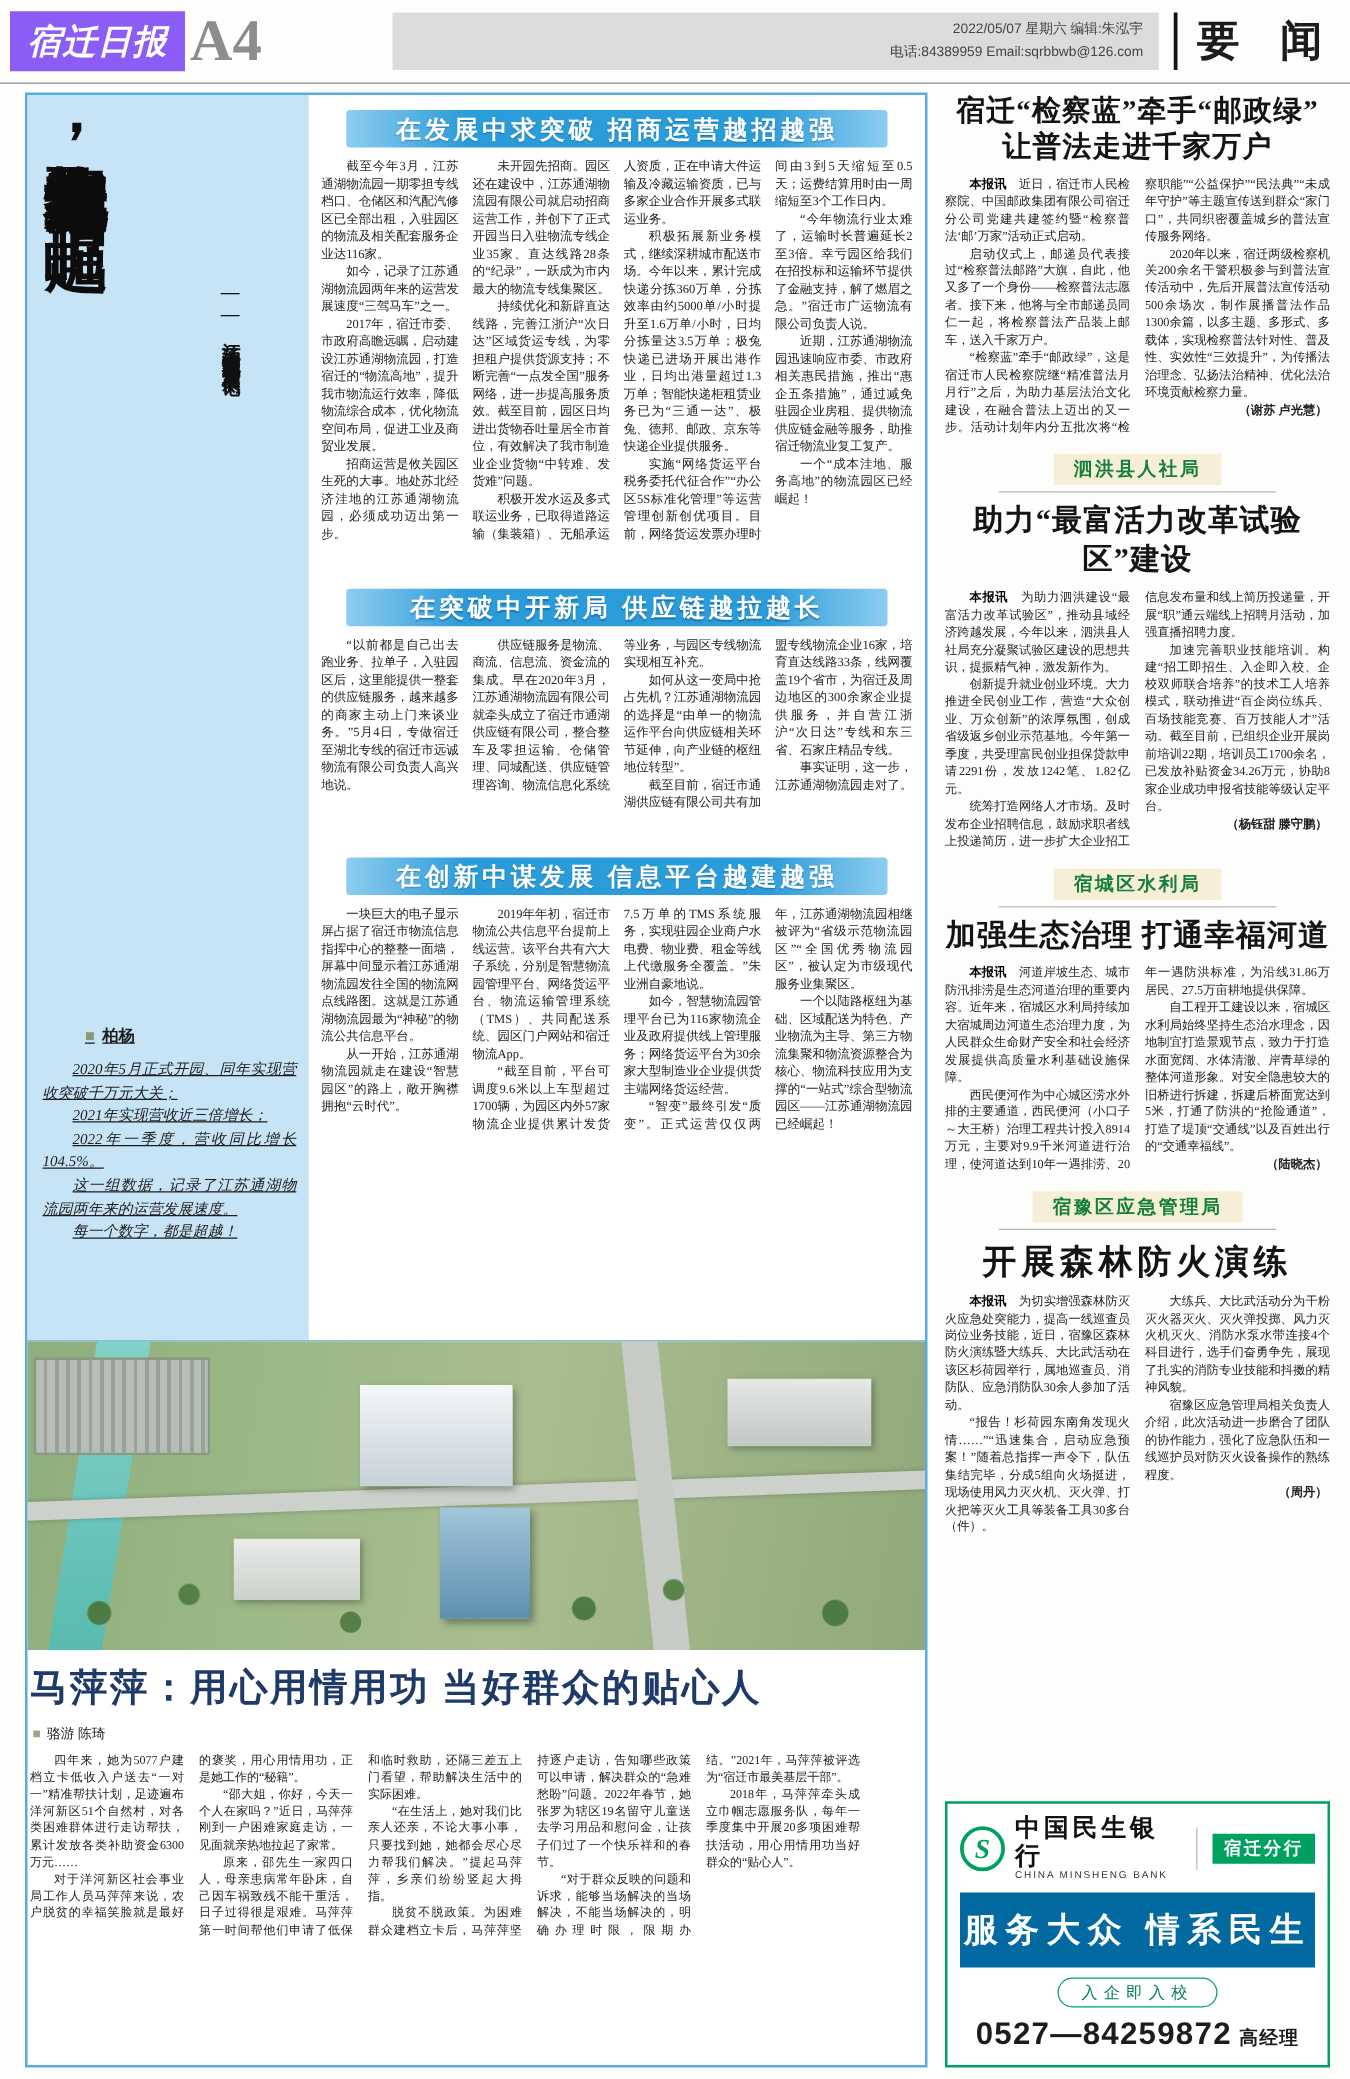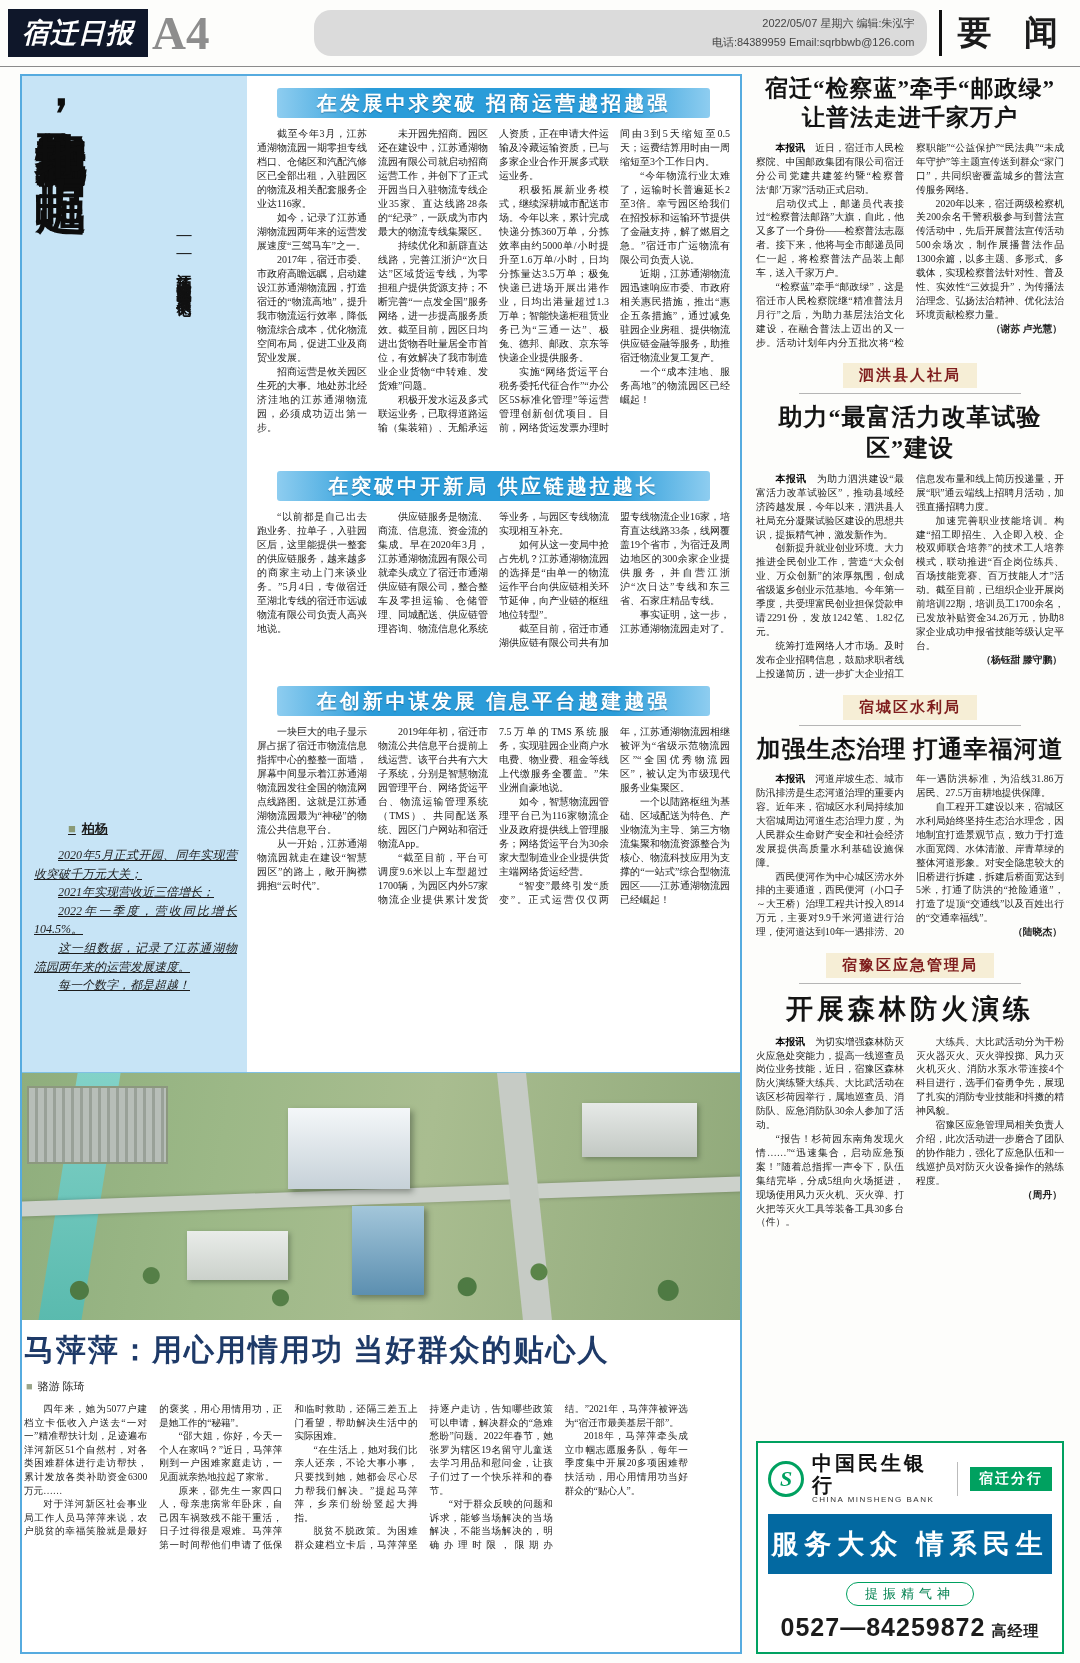--- a/index.html
+++ b/index.html
@@ -1,22 +1,22 @@
 <!DOCTYPE html>
 <html><head>
 <meta charset="utf-8">
 <style>
   * { margin:0; padding:0; box-sizing:border-box; }
   html,body { width:1080px; height:1663px; background:#fdfdfb; font-family:"Liberation Serif","DejaVu Serif",serif; color:#1c1c1c; position:relative; overflow:hidden; }
 
   
   .masthead { position:absolute; top:5px; left:8px; right:10px; height:56px; display:flex; align-items:center; }
-  .paper-logo { width:140px; height:48px; background:#0f172a; color:#fff; display:flex; align-items:center; justify-content:center; font-size:27px; font-weight:900; font-style:italic; letter-spacing:1px; }
+  .paper-logo { width:140px; height:48px; background:#8b5cf6; color:#fff; display:flex; align-items:center; justify-content:center; font-size:27px; font-weight:900; font-style:italic; letter-spacing:1px; }
   .page-no { font-size:47px; color:#8d8d8d; font-weight:bold; margin-left:4px; line-height:1; }
-  .info-bar { flex:1; margin-left:105px; height:46px; background:#dbdbdb; display:flex; flex-direction:column; justify-content:center; align-items:flex-end; padding-right:12px; font-family:"Liberation Sans",sans-serif; font-size:11px; color:#444; line-height:1.7;border-radius:17px; }
+  .info-bar { flex:1; margin-left:105px; height:46px; background:#dbdbdb; display:flex; flex-direction:column; justify-content:center; align-items:flex-end; padding-right:12px; font-family:"Liberation Sans",sans-serif; font-size:11px; color:#444; line-height:1.7; }
   .section-label { margin-left:12px; border-left:3px solid #111; padding-left:16px; font-size:34px; font-weight:bold; letter-spacing:12px; white-space:nowrap; }
   .mast-rule { position:absolute; top:66px; left:0; right:0; border-top:1px solid #8b8b8b; }
 
   
   .content { position:absolute; top:74px; left:20px; right:16px; display:flex; gap:14px; }
   .feature-box { width:722px; border:2px solid #56abdf; display:flex; flex-direction:column; background:#fff; }
   .feature-top { display:flex; height:996px; }
 
   
   .panel { width:225px; background:#c7e4f6; position:relative; flex-shrink:0; }
@@ -52,21 +52,21 @@
                radial-gradient(circle at 72% 35%, #5a8449 0 8px, transparent 9px),
                radial-gradient(circle at 90% 60%, #4e7a43 0 10px, transparent 11px),
                radial-gradient(circle at 36% 70%, #557f47 0 8px, transparent 9px); }
 
   
   .right-col { flex:1; display:flex; flex-direction:column; height:1580px; }
   .r-art { margin-bottom:12px; }
   .r-title { text-align:center; font-weight:bold; color:#141414; line-height:1.28; letter-spacing:1px; }
   .t1 { font-size:23px; } .t2 { font-size:24px; margin:2px 0 8px; } .t3 { font-size:24px; margin:2px 0 8px; } .t4 { font-size:27px; letter-spacing:4px; margin:2px 0 8px; }
   .kicker-wrap { text-align:center; margin:2px auto 8px; width:72%; border-bottom:1px solid #b5b5b5; padding-bottom:5px; }
-  .kicker { display:inline-block; background:#f6eed6; color:#7f1d1d; font-family:"Liberation Sans",sans-serif; font-weight:bold; font-size:15px; letter-spacing:2px; padding:3px 16px; }
+  .kicker { display:inline-block; background:#f6eed6; color:#15803d; font-family:"Liberation Sans",sans-serif; font-weight:bold; font-size:15px; letter-spacing:2px; padding:3px 16px; }
   .art-body { margin-top:8px; column-count:2; column-gap:12px; font-size:9.8px; line-height:1.42; text-align:justify; color:#222; }
   .art-body .lead { font-weight:bold; color:#000; }
   .sig { text-align:right; font-weight:bold; text-indent:0 !important; padding-right:2px; }
 
   
   .ad { margin-top:auto; border:2px solid #00a160; background:#fff; padding:9px 10px 10px; }
   .ad-top { display:flex; align-items:center; gap:8px; }
   .ms-logo { width:36px; height:36px; border:3px solid #00a160; border-radius:50%; color:#00a160; font-weight:900; font-size:22px; font-style:italic; display:flex; align-items:center; justify-content:center; flex-shrink:0; }
   .bank-names { line-height:1.1; }
   .bank-cn { font-size:20px; font-weight:900; letter-spacing:3px; color:#111; }
@@ -234,21 +234,21 @@
       <div class="ad-top">
         <div class="ms-logo">S</div>
         <div class="bank-names">
           <div class="bank-cn">中国民生银行</div>
           <div class="bank-en">CHINA MINSHENG BANK</div>
         </div>
         <div class="ad-div"></div>
         <div class="branch">宿迁分行</div>
       </div>
       <div class="slogan">服务大众 情系民生</div>
-      <div class="hotline">提振精气神</div>
+      <div class="hotline">入企即入校</div>
       <div class="phone-row">
         <span>0527—84259872</span><span class="mgr">高经理</span>
       </div>
     </div>
   </div>
 </div>
 
 <div class="bottom-art">
   <div class="b-title">马萍萍：用心用情用功 当好群众的贴心人</div>
   <div class="b-byline"><span class="sq">■</span><span>骆游 陈琦</span></div>

